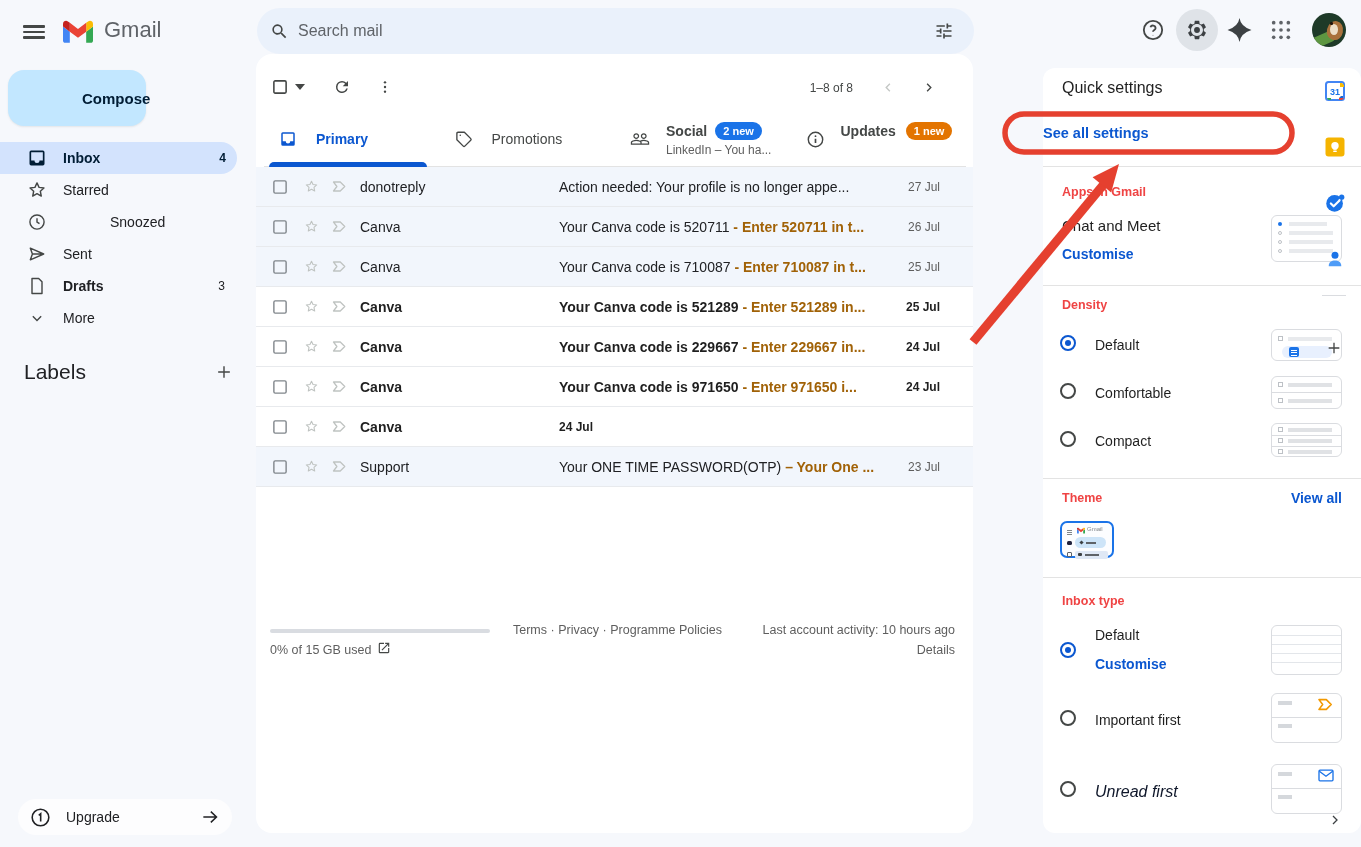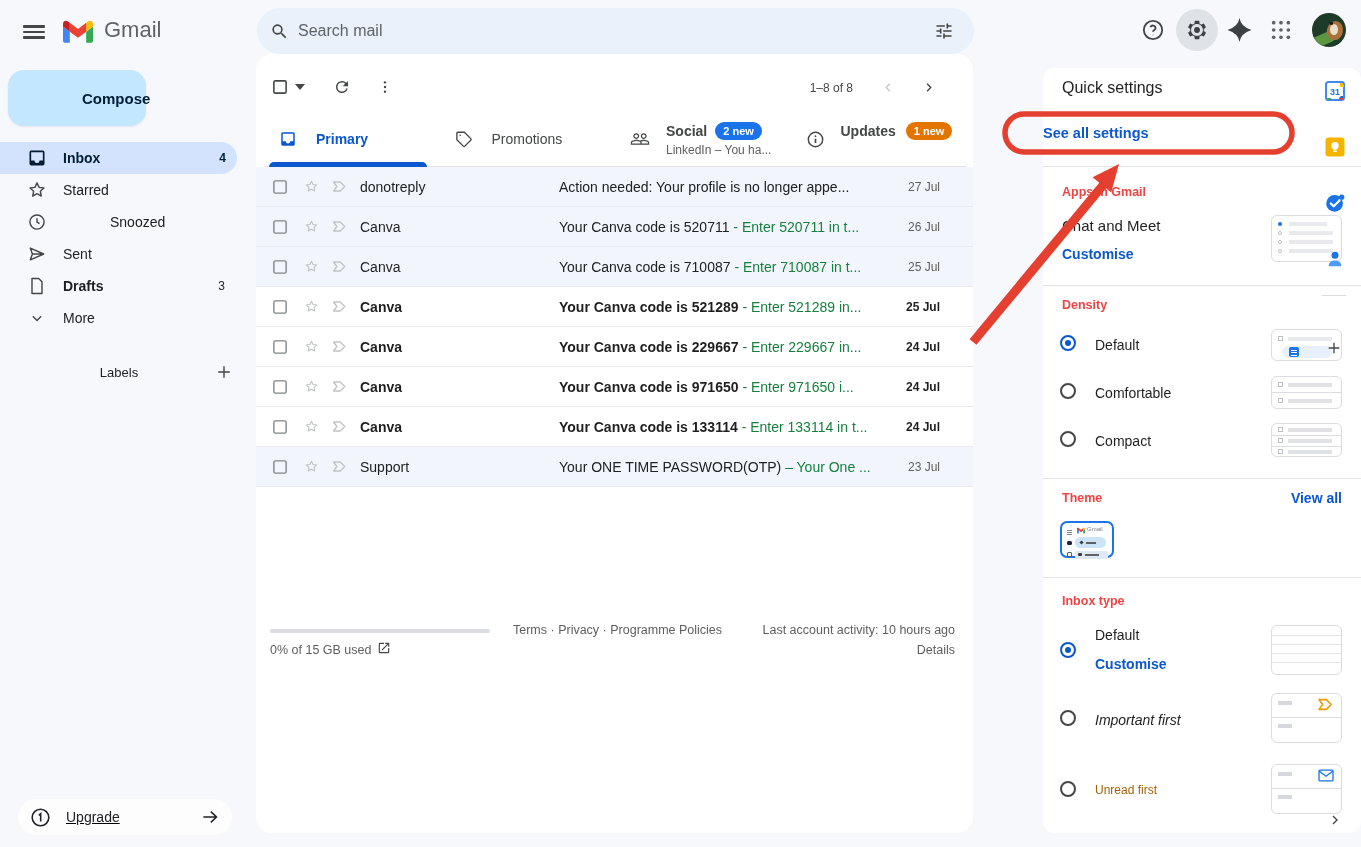--- a/index.html
+++ b/index.html
@@ -19,22 +19,22 @@
 .compose { left:8px; top:70px; width:138px; height:56px; background:#c2e7ff; border-radius:16px; display:flex; align-items:center; box-shadow:0 1px 2px rgba(60,64,67,.1);padding-left:43px; }
 .compose span { font-size:15px; font-weight:bold; color:#001d35; margin-left:14px; }
 .navitem { left:0; width:248px; height:32px; display:flex; align-items:center; border-radius:0 16px 16px 0; }
 .navitem .ic { width:20px; margin-left:27px; display:flex; }
 .navitem .lbl { margin-left:16px; font-size:14px; color:#202124; flex:1; }
 .navitem .cnt { font-size:12px; color:#202124; margin-right:23px; }
 .nav-sel { background:#d3e3fd; width:237px; border-radius:0 16px 16px 0; }
 .nav-sel .cnt { margin-right:11px; }
 .nav-sel .lbl, .nav-sel .cnt { font-weight:bold; color:#001d35;}
 .labels-hdr { left:24px; top:358px; width:210px; height:28px; display:flex; align-items:center; }
-.labels-hdr span { font-size:13px; color:#202124; flex:1;text-align:center; }
-.upgrade { left:18px; top:799px; width:214px; height:36px; background:#fdfdfe; border-radius:18px; display:flex; align-items:center;text-decoration:underline; }
+.labels-hdr span { font-size:21px; color:#202124; flex:1; }
+.upgrade { left:18px; top:799px; width:214px; height:36px; background:#fdfdfe; border-radius:18px; display:flex; align-items:center; }
 .upgrade .txt { font-size:14px; color:#202124; margin-left:15px; }
 
 
 .main { left:256px; top:54px; width:717px; height:779px; background:#ffffff; border-radius:16px; overflow:hidden; }
 .toolbar { left:0; top:8px; width:717px; height:50px; display:flex; align-items:center;text-decoration:underline; }
 .pager { position:absolute; right:120px; top:19px; font-size:12px; color:#444746; }
 .tabs { left:8px; top:58px; width:702px; height:55px; display:flex; border-bottom:1px solid #e3e3e3;}
 .tab { width:175.5px; display:flex; align-items:center; position:relative; }
 .tab .tic { margin-left:15px; }
 .tab .tlbl { margin-left:19px; font-size:14px; color:#444746; font-weight:bold; }
@@ -42,21 +42,21 @@
 .tab-underline { position:absolute; left:5px; bottom:-1px; width:158px; height:5px; background:#0b57d0; border-radius:5px 5px 0 0; }
 .pill { display:inline-block; font-size:11px; font-weight:bold; color:#fff; border-radius:10px; padding:3px 8px 3px 8px; }
 .rows { left:0; top:113px; width:717px; }
 .row { width:717px; height:40px; display:flex; align-items:center; border-bottom:1px solid #e8eaed; position:relative;}
 .row.read { background:#f2f6fc; }
 .row .cb { margin-left:17px; }
 .row .star { margin-left:17px; }
 .row .imp { margin-left:13px; }
 .row .sender { margin-left:13px; width:199px; font-size:14px; color:#202124; white-space:nowrap; }
 .row .subj { flex:1; font-size:14px; color:#202124; white-space:nowrap; overflow:hidden; }
-.row .subj .snip { color:#15803d; font-weight:normal;margin-top:48px; }
+.row .subj .snip { color:#a16207; font-weight:bold;margin-top:48px; }
 .row .date { font-size:12px; color:#5e5e5e; margin-right:33px; white-space:nowrap; }
 .row.unread .sender, .row.unread .subj, .row.unread .date { font-weight:bold; color:#1f1f1f;}
 .foot { left:0; top:562px; width:717px; position:absolute; font-size:12.5px; color:#5e5e5e;}
 
 
 .qs { left:1043px; top:68px; width:318px; height:765px; background:#fff; border-radius:12px; }
 .sect-lbl { font-size:12.5px; font-weight:bold; color:#ef4444; }
 .blue-link { color:#0b57d0; font-size:14px; font-weight:bold; }
 .see-all { font-size:14.5px; }
 .divider { position:absolute; left:0; width:318px; height:1px; background:#e3e3e3; }
@@ -352,21 +352,20 @@
         <svg class="cb" width="14" height="14" viewBox="0 0 16 16" fill="none" stroke="#80868b" stroke-width="1.6">
             <rect x="1" y="1" width="14" height="14" rx="1.5"></rect>
           </svg>
         <svg class="star" width="15" height="15" viewBox="0 0 24 24" fill="none" stroke="#bfc3c1" stroke-width="1.7">
             <path d="M12 3.5l2.47 5.36 5.86.66-4.35 3.97 1.17 5.78L12 16.35l-5.15 2.92 1.17-5.78-4.35-3.97 5.86-.66z" stroke-linejoin="round"></path>
           </svg>
         <svg class="imp" width="15" height="13" viewBox="0 0 20 16" fill="none" stroke="#bfc3c1" stroke-width="1.7">
             <path d="M2 2h9l6 6-6 6H2l4.5-6z" stroke-linejoin="round"></path>
           </svg>
         <span class="sender">Canva</span>
-        <span class="subj">Your Canva code is 133114 <span class="snip">- Enter 133114 in t...</span></span>
         <span class="date">24 Jul</span>
       </div>
       <div class="row read">
         <svg class="cb" width="14" height="14" viewBox="0 0 16 16" fill="none" stroke="#80868b" stroke-width="1.6">
             <rect x="1" y="1" width="14" height="14" rx="1.5"></rect>
           </svg>
         <svg class="star" width="15" height="15" viewBox="0 0 24 24" fill="none" stroke="#bfc3c1" stroke-width="1.7">
             <path d="M12 3.5l2.47 5.36 5.86.66-4.35 3.97 1.17 5.78L12 16.35l-5.15 2.92 1.17-5.78-4.35-3.97 5.86-.66z" stroke-linejoin="round"></path>
           </svg>
         <svg class="imp" width="15" height="13" viewBox="0 0 20 16" fill="none" stroke="#bfc3c1" stroke-width="1.7">
@@ -472,31 +471,31 @@
     <div class="radio sel" style="left:17px; top:574px;"></div>
     <div style="position:absolute; left:52px; top:559px; font-size:14px; color:#1f1f1f;">Default</div>
     <div style="position:absolute; left:52px; top:587px;"><span class="blue-link">Customise</span></div>
     <div class="thumb" style="top:557px; height:50px;">
       <div style="position:absolute; left:0; top:9px; width:69px; height:1px; background:#e3e6ea;"></div>
       <div style="position:absolute; left:0; top:18px; width:69px; height:1px; background:#e3e6ea;"></div>
       <div style="position:absolute; left:0; top:27px; width:69px; height:1px; background:#e3e6ea;"></div>
       <div style="position:absolute; left:0; top:36px; width:69px; height:1px; background:#e3e6ea;"></div>
     </div>
     <div class="radio" style="left:17px; top:642px;"></div>
-    <div style="position:absolute; left:52px; top:644px; font-size:14px; color:#1f1f1f;font-style:italic;">Important first</div>
+    <div style="position:absolute; left:52px; top:644px; font-size:14px; color:#1f1f1f;">Important first</div>
     <div class="thumb" style="top:625px; height:50px;">
       <div style="position:absolute; left:6px; top:7px; width:14px; height:4px; background:#d5d8dc;"></div>
       <svg style="position:absolute; right:7px; top:4px;" width="17" height="13" viewBox="0 0 20 16" fill="none" stroke="#f29900" stroke-width="2">
           <path d="M2 2h9l6 6-6 6H2l4.5-6z" stroke-linejoin="round"></path>
         </svg>
       <div style="position:absolute; left:0; top:23px; width:69px; height:1px; background:#dadce0;"></div>
       <div style="position:absolute; left:6px; top:30px; width:14px; height:4px; background:#d5d8dc;"></div>
     </div>
     <div class="radio" style="left:17px; top:713px;"></div>
-    <div style="position:absolute; left:52px; top:715px; font-size:12px; color:#a16207;">Unread first</div>
+    <div style="position:absolute; left:52px; top:715px; font-size:16px; color:#0f172a;font-style:italic;">Unread first</div>
     <div class="thumb" style="top:696px; height:50px;">
       <div style="position:absolute; left:6px; top:7px; width:14px; height:4px; background:#d5d8dc;"></div>
       <svg style="position:absolute; right:7px; top:4px;" width="16" height="13" viewBox="0 0 24 19" fill="none" stroke="#1a73e8" stroke-width="2">
           <rect x="1.5" y="1.5" width="21" height="16" rx="1.5"></rect>
           <path d="M2 3l10 7.5L22 3"></path>
         </svg>
       <div style="position:absolute; left:0; top:23px; width:69px; height:1px; background:#dadce0;"></div>
       <div style="position:absolute; left:6px; top:30px; width:14px; height:4px; background:#d5d8dc;"></div>
     </div>
   </div>

